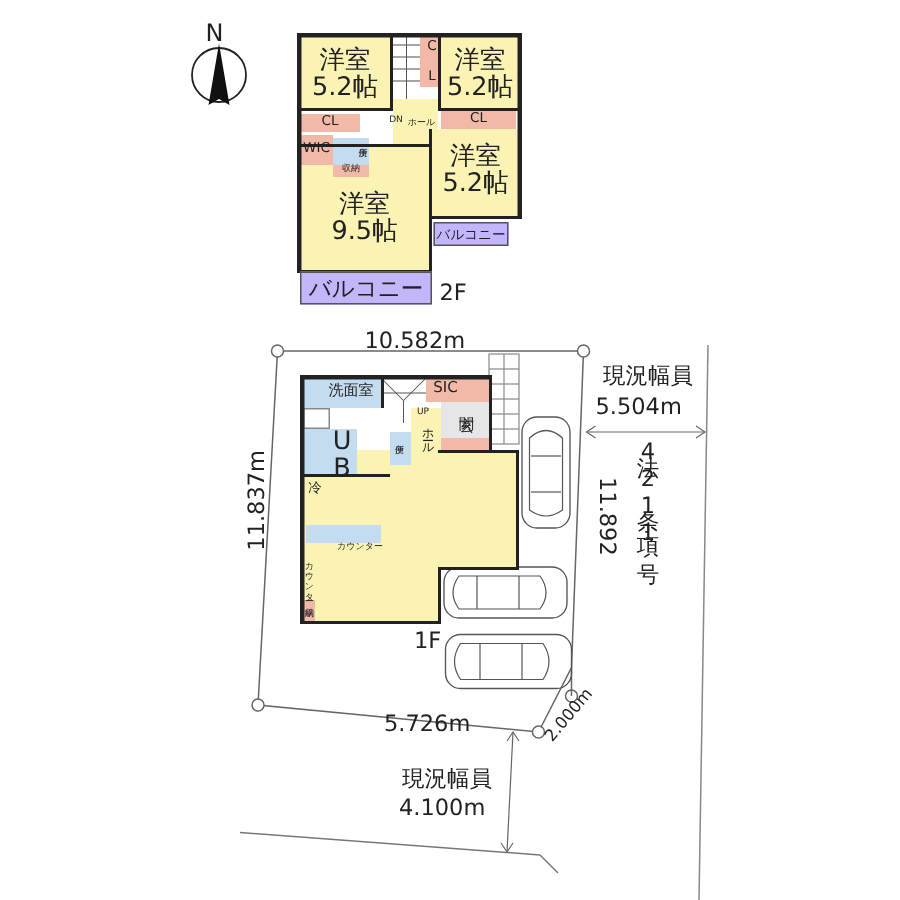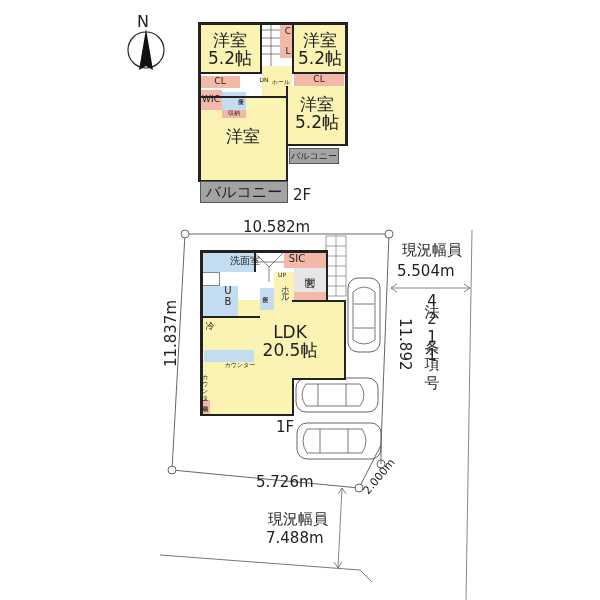--- a/index.html
+++ b/index.html
@@ -11,21 +11,21 @@
   .blue { background: #c4dcf0; }
   .gray { background: #e6e6e6; }
   .lbl { position: absolute; text-align: center; line-height: 1.05; color: #222; }
   .big { font-size: 17px; }
   .mid { font-size: 12px; }
   .sm { font-size: 9px; }
   .xs { font-size: 6px; }
   .wall { position: absolute; background: #222; }
   .vert { writing-mode: vertical-rl; text-orientation: upright; }
   .dim { font-size: 15px; color: #222; position: absolute; }
-  .balcony { position: absolute; box-sizing: border-box; border: 1.5px solid #555; background: #a3a3a3; font-size: 15px; display: flex; align-items: center; justify-content: center; }
+  .balcony { position: absolute; box-sizing: border-box; border: 1.5px solid #555; background: #c4b5fd; font-size: 15px; display: flex; align-items: center; justify-content: center; }
   svg { position: absolute; left: 0; top: 0; overflow: visible; }
 </style>
 </head>
 <body>
 
 <div>
   <div class="abs" style="left:137px;top:12px;font-size:16px;">N</div>
   <svg width="600" height="600">
     <circle cx="146" cy="50" r="18" fill="none" stroke="#222" stroke-width="1.2"></circle>
     <polygon points="146,29 139,70 146,66 153,70" fill="#111"></polygon>
@@ -87,21 +87,21 @@
 <div class="dim" style="left:256px;top:473px;">5.726m</div>
 <div class="dim" style="left:162px;top:300px;width:20px;writing-mode:vertical-rl;transform:rotate(180deg);">11.837m</div>
 <div class="dim" style="left:394px;top:318px;width:20px;writing-mode:vertical-rl;">11.892</div>
 <div class="dim" style="left:358px;top:470px;font-size:11px;transform:rotate(-50deg);">2.000m</div>
 
 <div class="dim" style="left:402px;top:241px;">現況幅員</div>
 <div class="dim" style="left:397px;top:262px;">5.504m</div>
 <div class="dim vert" style="left:422px;top:292px;line-height:20px;font-size:15px;">法42条1項1号</div>
 
 <div class="dim" style="left:268px;top:510px;">現況幅員</div>
-<div class="dim" style="left:266px;top:529px;">7.488m</div>
+<div class="dim" style="left:266px;top:529px;">4.100m</div>
 
 <div class="abs" style="left:198px;top:22px;width:150px;height:158px;">
 
   <div class="room yellow" style="left:0;top:0;width:64px;height:50px;"></div>
   <div class="room yellow" style="left:94px;top:0;width:56px;height:50px;"></div>
   <div class="room yellow" style="left:88px;top:64px;width:62px;height:60px;"></div>
   <div class="room yellow" style="left:0;top:74px;width:88px;height:86px;"></div>
   <div class="room yellow" style="left:64px;top:44px;width:30px;height:30px;"></div>
   <div class="room" style="left:64px;top:0;width:18px;height:44px;background:#fff;">
     <svg width="18" height="44">
@@ -141,20 +141,21 @@
   <div class="lbl big" style="left:96px;top:10px;width:52px;">
       <div>洋室</div>
       <div>5.2帖</div>
     </div>
   <div class="lbl big" style="left:90px;top:74px;width:58px;">
       <div>洋室</div>
       <div>5.2帖</div>
     </div>
   <div class="lbl big" style="left:2px;top:106px;width:86px;">
       <div>洋室</div>
+      <div>9.5帖</div>
     </div>
   <div class="lbl sm" style="left:2px;top:55px;width:40px;">CL</div>
   <div class="lbl sm" style="left:96px;top:53px;width:50px;">CL</div>
   <div class="lbl sm vert" style="left:82px;top:4px;width:12px;">C L</div>
   <div class="lbl sm" style="left:2px;top:73px;width:22px;">WIC</div>
   <div class="lbl xs vert" style="left:38px;top:72px;width:8px;">便所</div>
   <div class="lbl xs" style="left:24px;top:88px;width:24px;">収納</div>
   <div class="lbl xs" style="left:70px;top:57px;width:26px;">ホール</div>
   <div class="lbl xs" style="left:60px;top:55px;width:12px;">DN</div>
 </div>
@@ -191,26 +192,22 @@
   <div class="wall" style="left:0;top:0;width:3px;height:166px;"></div>
   <div class="wall" style="left:126px;top:0;width:2px;height:50px;"></div>
   <div class="wall" style="left:92px;top:50px;width:54px;height:2px;"></div>
   <div class="wall" style="left:144px;top:50px;width:2px;height:80px;"></div>
   <div class="wall" style="left:92px;top:128px;width:54px;height:2px;"></div>
   <div class="wall" style="left:92px;top:128px;width:2px;height:38px;"></div>
   <div class="wall" style="left:0;top:164px;width:94px;height:2px;"></div>
   <div class="wall" style="left:0;top:66px;width:60px;height:2px;"></div>
   <div class="wall" style="left:54px;top:2px;width:2px;height:20px;"></div>
 
-  <div class="lbl big" style="left:40px;top:74px;width:100px;">
-      <div>LDK</div>
-      <div>20.5帖</div>
-    </div>
-  <div class="lbl mid" style="left:14px;top:6px;width:40px;font-size:10px;margin-left:11px;">洗面室</div>
-  <div class="lbl big" style="left:20px;top:36px;width:16px;font-size:10px;">U B</div>
+  <div class="lbl mid" style="left:14px;top:6px;width:40px;font-size:10px;">洗面室</div>
+  <div class="lbl big" style="left:20px;top:36px;width:16px;font-size:17px;">U B</div>
   <div class="lbl mid" style="left:84px;top:4px;width:26px;font-size:10px;">SIC</div>
   <div class="lbl mid vert" style="left:104px;top:20px;font-size:10px;">玄関</div>
   <div class="lbl xs vert" style="left:80px;top:30px;font-size:8px;">ホール</div>
   <div class="lbl xs" style="left:76px;top:22px;width:12px;">UP</div>
   <div class="lbl xs vert" style="left:62px;top:42px;">便所</div>
   <div class="lbl sm" style="left:4px;top:72px;width:12px;">冷</div>
   <div class="lbl xs" style="left:20px;top:112px;width:40px;">カウンター</div>
   <div class="lbl xs vert" style="left:2px;top:120px;">カウンター</div>
   <div class="lbl xs vert" style="left:2px;top:151px;">収納</div>
 </div>

